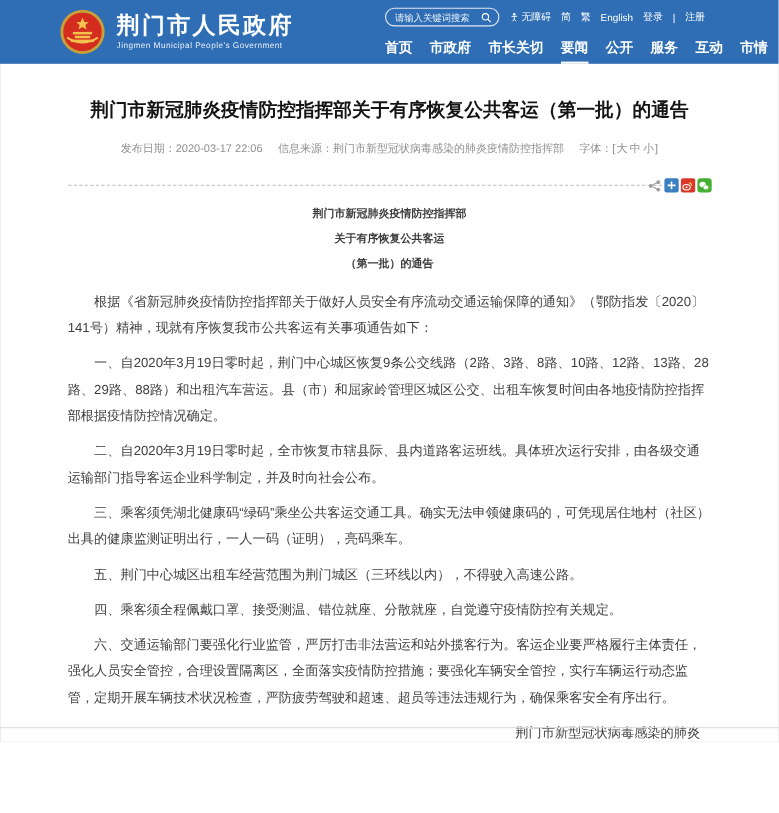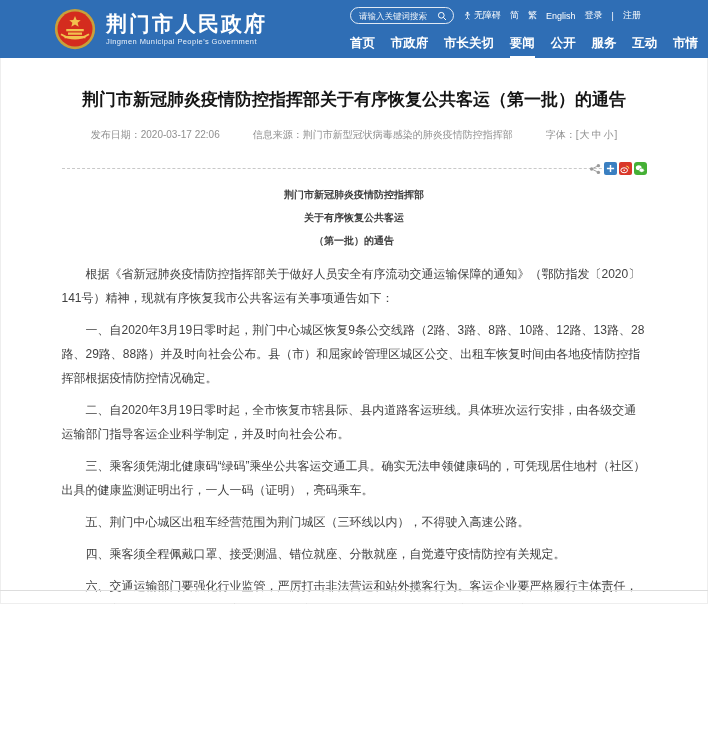--- a/index.html
+++ b/index.html
@@ -1,17 +1,17 @@
 <!DOCTYPE html>
 <html><head>
 <meta charset="utf-8">
 <style>
   html,body{margin:0;padding:0;background:#fff;}
   body{font-family:"Liberation Sans","DejaVu Sans",sans-serif;}
-  .page{position:relative;width:708px;height:604px;margin:0 auto;background:#fff;overflow:hidden;box-shadow:0 0 0 1px #eee inset;}
+  .page{position:relative;width:708px;height:675px;margin:0 auto;background:#fff;overflow:hidden;box-shadow:0 0 0 1px #eee inset;}
 
   
   .header{height:58px;background:#2f6eb5;display:flex;align-items:stretch;padding:0 10px 0 54px;box-sizing:border-box;}
   .brand{display:flex;align-items:center;gap:10px;}
   .emblem{width:42px;height:42px;flex:0 0 auto;}
   .site-title{color:#fff;font-size:21px;font-weight:bold;letter-spacing:2px;line-height:23px;}
   .site-sub{color:#e8f0fa;font-size:7.5px;letter-spacing:.4px;margin-top:2px;}
   .header-right{margin-left:auto;display:flex;flex-direction:column;justify-content:space-between;}
   .top-row{display:flex;align-items:center;gap:9px;margin-top:7px;color:#fff;font-size:9px;white-space:nowrap;}
   .search-pill{display:flex;align-items:center;gap:4px;width:104px;height:17px;border:1px solid rgba(255,255,255,.85);border-radius:9px;padding:0 6px;box-sizing:border-box;}
@@ -22,21 +22,21 @@
   .nav-item{color:#fff;font-size:12.5px;font-weight:bold;padding-bottom:4px;white-space:nowrap;}
   .nav-item.active{border-bottom:2px solid #fff;}
 
   
   .breadcrumb{padding:10px 0 0 40px;font-size:9.5px;color:#a9a9a9;}
   .breadcrumb span{color:#a9a9a9;}
 
   
   .content{width:585px;margin:0 auto;position:relative;}
   .article-title{margin-top:30px;text-align:center;font-size:17px;font-weight:bold;color:#141414;line-height:24px;}
-  .meta-row{display:flex;justify-content:center;gap:33px;margin-top:16px;font-size:10px;color:#8f8f8f;}
+  .meta-row{display:flex;justify-content:center;gap:14px;margin-top:16px;font-size:10px;color:#8f8f8f;}
   .meta-row .fsz{margin:0 1px;}
   .divider{position:relative;margin-top:12px;height:14px;border-bottom:1px dashed #c9c9c9;}
   .share-icons{position:absolute;right:0;bottom:-7px;display:flex;gap:2px;align-items:center;}
   .share-ic{width:13px;height:13px;border-radius:2px;display:flex;align-items:center;justify-content:center;}
   .share-ic.plain{background:transparent;}
   .share-ic.plus{background:#3a7fc1;}
   .share-ic.weibo{background:#d9382a;}
   .share-ic.wechat{background:#45b035;border-radius:3px;}
 
   .doc-heading{margin-top:14px;text-align:center;font-size:10px;font-weight:bold;color:#3d3d3d;line-height:23px;}
@@ -154,21 +154,21 @@
         </span>
       </div>
     </div>
 
     <div class="doc-heading">荆门市新冠肺炎疫情防控指挥部</div>
     <div class="doc-heading" style="margin-top:0;">关于有序恢复公共客运</div>
     <div class="doc-heading" style="margin-top:0;">（第一批）的通告</div>
 
     <div class="body-text">
       <p>根据《省新冠肺炎疫情防控指挥部关于做好人员安全有序流动交通运输保障的通知》（鄂防指发〔2020〕141号）精神，现就有序恢复我市公共客运有关事项通告如下：</p>
-      <p>一、自2020年3月19日零时起，荆门中心城区恢复9条公交线路（2路、3路、8路、10路、12路、13路、28路、29路、88路）并及时向社会公布。县（市）和屈家岭管理区城区公交、出租车恢复时间由各地疫情防控指挥部根据疫情防控情况确定。</p>
+      <p>一、自2020年3月19日零时起，荆门中心城区恢复9条公交线路（2路、3路、8路、10路、12路、13路、28路、29路、88路）和出租汽车营运。县（市）和屈家岭管理区城区公交、出租车恢复时间由各地疫情防控指挥部根据疫情防控情况确定。</p>
       <p>二、自2020年3月19日零时起，全市恢复市辖县际、县内道路客运班线。具体班次运行安排，由各级交通运输部门指导客运企业科学制定，并及时向社会公布。</p>
       <p>三、乘客须凭湖北健康码“绿码”乘坐公共客运交通工具。确实无法申领健康码的，可凭现居住地村（社区）出具的健康监测证明出行，一人一码（证明），亮码乘车。</p>
       <p>五、荆门中心城区出租车经营范围为荆门城区（三环线以内），不得驶入高速公路。</p>
       <p>四、乘客须全程佩戴口罩、接受测温、错位就座、分散就座，自觉遵守疫情防控有关规定。</p>
       <p>六、交通运输部门要强化行业监管，严厉打击非法营运和站外揽客行为。客运企业要严格履行主体责任，强化人员安全管控，合理设置隔离区，全面落实疫情防控措施；要强化车辆安全管控，实行车辆运行动态监管，定期开展车辆技术状况检查，严防疲劳驾驶和超速、超员等违法违规行为，确保乘客安全有序出行。</p>
     </div>
 
     <div class="signature">
       <div>荆门市新型冠状病毒感染的肺炎</div>
       <div>疫情防控指挥部</div>

